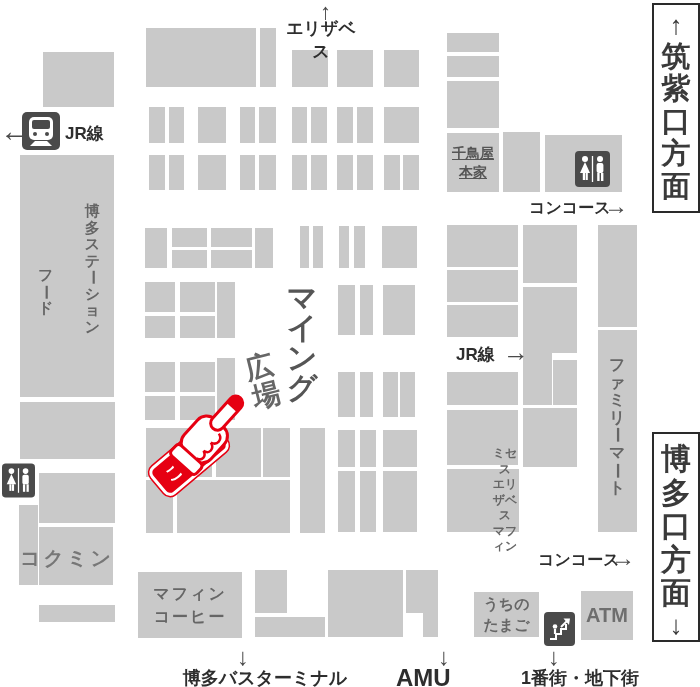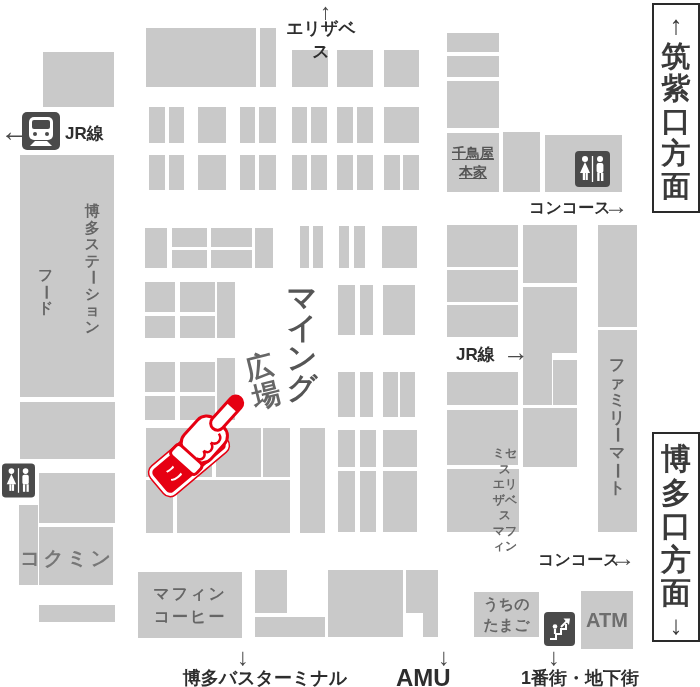--- a/index.html
+++ b/index.html
@@ -260,21 +260,21 @@
 たまご</div>
   </div>
   <svg class="icon-dark" style="left:544px;top:612px;" width="31" height="34" viewBox="0 0 31 34">
     <rect x="0" y="0" width="31" height="34" rx="4" fill="#4a4a4a"></rect>
     <path d="M6 27 h6 v-5 h5 v-5 h5 v-5" stroke="#fff" stroke-width="2" fill="none"></path>
     <circle cx="11" cy="14.5" r="2.3" fill="#fff"></circle>
     <line x1="11" y1="17" x2="11" y2="22" stroke="#fff" stroke-width="2.2"></line>
     <line x1="17" y1="15" x2="24" y2="8" stroke="#fff" stroke-width="2"></line>
     <polygon points="19.5,6.5 26,6.5 25,13" fill="#fff"></polygon>
   </svg>
-  <div class="block" style="left:581px;top:591px;width:52px;height:58px;display:flex;align-items:center;justify-content:center;">
+  <div class="block" style="left:581px;top:591px;width:52px;height:49px;display:flex;align-items:center;justify-content:center;">
     <div class="glbl" style="position:static;font-size:20px;color:#6e6e6e;">ATM</div>
   </div>
 
   <div class="arrow" style="left:237px;top:645px;font-size:24px;">↓</div>
   <div class="lbl" style="left:180px;top:666px;width:170px;text-align:center;font-size:18px;">博多バスターミナル</div>
 
   <div class="arrow" style="left:438px;top:645px;font-size:24px;">↓</div>
   <div class="lbl" style="left:396px;top:664px;width:56px;text-align:left;font-size:24px;">AMU</div>
 
   <div class="arrow" style="left:548px;top:645px;font-size:24px;">↓</div>

